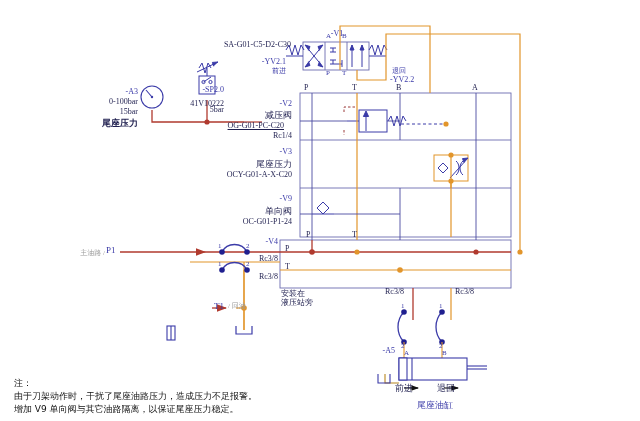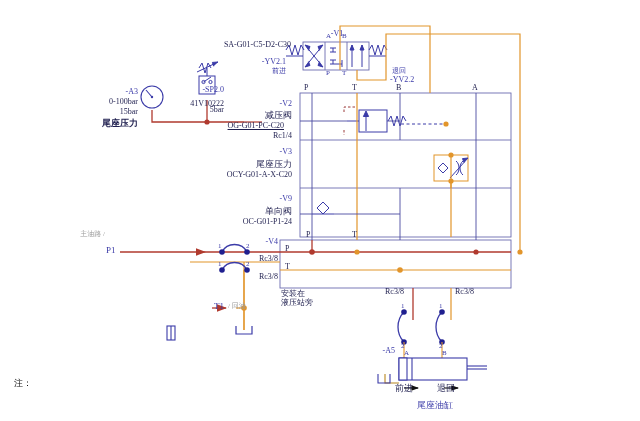--- a/index.html
+++ b/index.html
@@ -306,21 +306,21 @@
 
 <div class="lbl f8 t-blue r" style="left:90px;top:88px;width:48px;">-A3</div>
 <div class="lbl f8 t-dark r" style="left:82px;top:98px;width:56px;">0-100bar</div>
 <div class="lbl f8 t-dark r" style="left:82px;top:108px;width:56px;">15bar</div>
 <div class="lbl f9 t-dark cn r" style="left:82px;top:118px;width:56px;font-weight:bold;">尾座压力</div>
 
 <div class="lbl f8 t-blue r" style="left:166px;top:86px;width:58px;">-SP2.0</div>
 <div class="lbl f8 t-dark r" style="left:160px;top:100px;width:64px;">41V10222</div>
 <div class="lbl f8 t-dark r" style="left:166px;top:106px;width:58px;">5bar</div>
 
-<div class="lbl f7 t-gray r" style="left:55px;top:231px;width:50px;">主油路 /</div>
+<div class="lbl f7 t-gray r" style="left:55px;top:250px;width:50px;">主油路 /</div>
 <div class="lbl f9 t-blue" style="left:106px;top:245px;">P1</div>
 <div class="lbl f9 t-blue" style="left:214px;top:301px;">T1</div>
 <div class="lbl f7 t-gray" style="left:228px;top:303px;">/ 回油</div>
 
 <div class="lbl f7 t-blue" style="left:218px;top:243px;">1</div>
 <div class="lbl f7 t-blue" style="left:246px;top:243px;">2</div>
 <div class="lbl f7 t-blue" style="left:218px;top:261px;">1</div>
 <div class="lbl f7 t-blue" style="left:246px;top:261px;">2</div>
 
 <div class="lbl f7 t-blue" style="left:401px;top:303px;">1</div>
@@ -329,14 +329,16 @@
 <div class="lbl f7 t-blue" style="left:439px;top:343px;">2</div>
 
 <div class="lbl f8 t-blue r" style="left:355px;top:347px;width:40px;">-A5</div>
 <div class="lbl f7 t-blue" style="left:404px;top:350px;">A</div>
 <div class="lbl f7 t-blue" style="left:442px;top:350px;">B</div>
 <div class="lbl f9 t-dark cn" style="left:395px;top:383px;">前进</div>
 <div class="lbl f9 t-dark cn" style="left:437px;top:383px;">退回</div>
 <div class="lbl f9 t-blue cn c" style="left:385px;top:400px;width:100px;">尾座油缸</div>
 
 <div class="lbl f9 t-black cn" style="left:14px;top:378px;">注：</div>
+<div class="lbl f9 t-black cn" style="left:14px;top:391px;">由于刀架动作时，干扰了尾座油路压力，造成压力不足报警。</div>
+<div class="lbl f9 t-black cn" style="left:14px;top:404px;">增加 V9 单向阀与其它油路隔离，以保证尾座压力稳定。</div>
 
 </div>
 
 </body></html>

